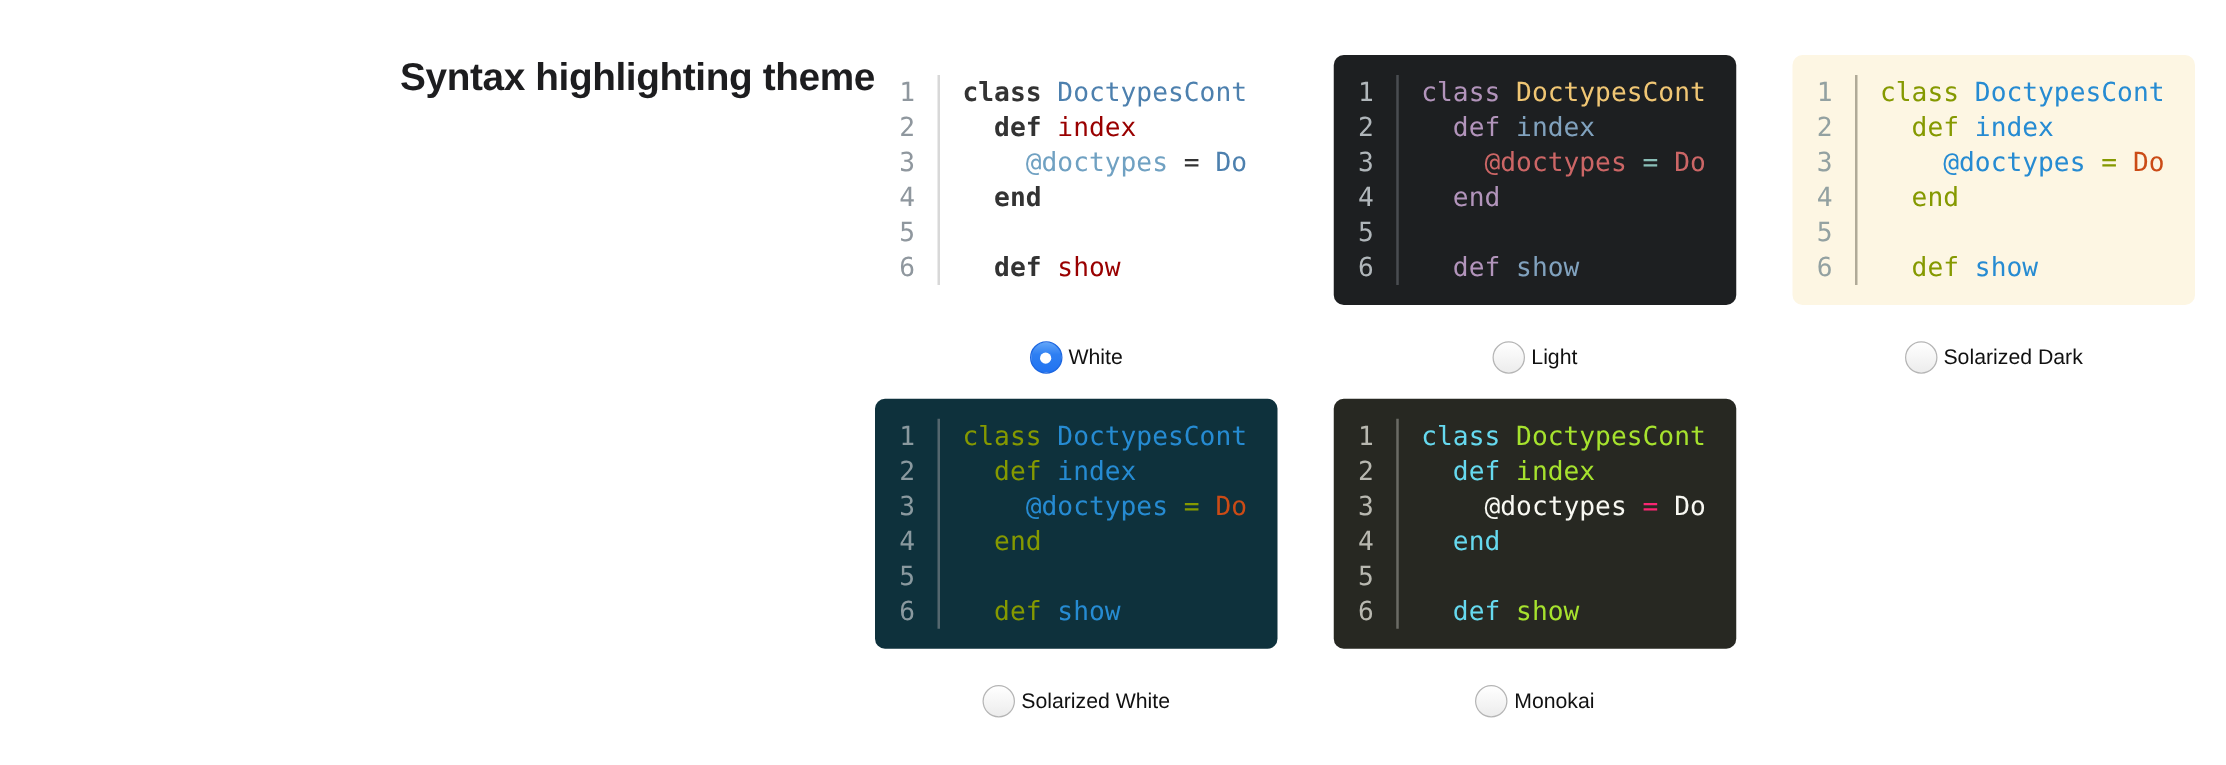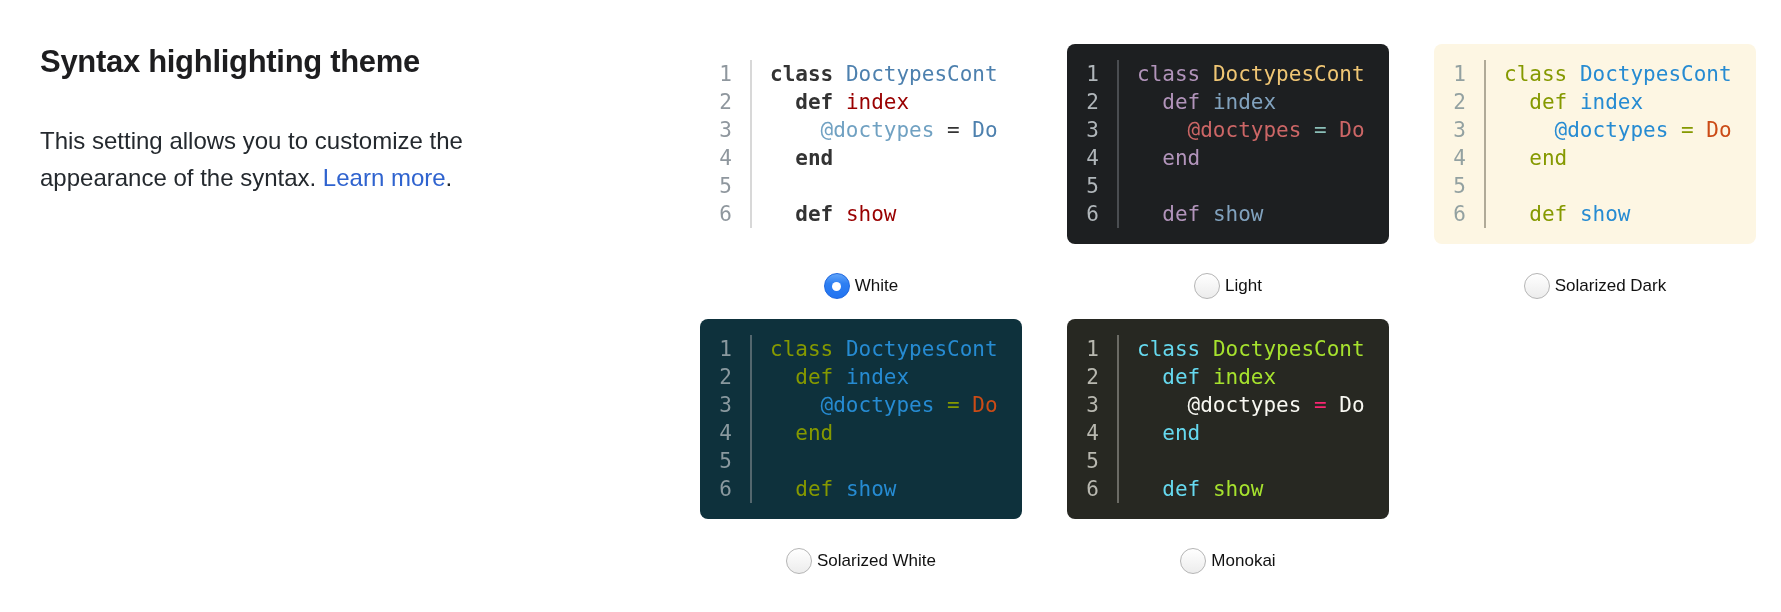--- a/index.html
+++ b/index.html
@@ -15,26 +15,27 @@
     width:1781px;
     height:612px;
     overflow:hidden;
     background:#ffffff;
     font-family:"Liberation Sans",sans-serif;
     display:flex;
     padding:44px 0 0 40px;
   }
   .left-col{width:660px;flex:none;}
   .section-title{
-    margin:0 0 42px 0;
+    margin:0 0 18px 0;
     font-size:31px;
     line-height:36px;
     font-weight:700;
     letter-spacing:-0.3px;
     color:var(--title);
+    text-align:right;
   }
   .section-desc{
     margin:0;
     font-size:24px;
     line-height:37px;
     color:var(--body);
   }
   .section-desc a{color:var(--link);text-decoration:none;cursor:pointer;}
   .theme-grid{
     display:grid;
@@ -85,24 +86,20 @@
     border-color:#1c66e0;
   }
   .dot{width:9px;height:9px;border-radius:50%;background:#ffffff;}
   .rlabel{font-size:17px;color:var(--label);margin-left:5px;cursor:pointer;}
 </style>
 </head>
 <body>
 
 <div class="left-col">
   <h2 class="section-title">Syntax highlighting theme</h2>
-  <p class="section-desc">
-    <span>This setting allows you to customize the</span><br>
-    <span>appearance of the syntax. </span><a href="#">Learn more</a><span>.</span>
-  </p>
 </div>
 
 <div class="theme-grid" id="theme-grid">
     <div class="cell">
       <div class="preview" style="background: rgb(255, 255, 255);">
         <div class="gutter" style="color: rgb(143, 151, 158); border-right: 2px solid rgb(216, 216, 216);">
           <div class="lnum">1</div>
           <div class="lnum">2</div>
           <div class="lnum">3</div>
           <div class="lnum">4</div>

